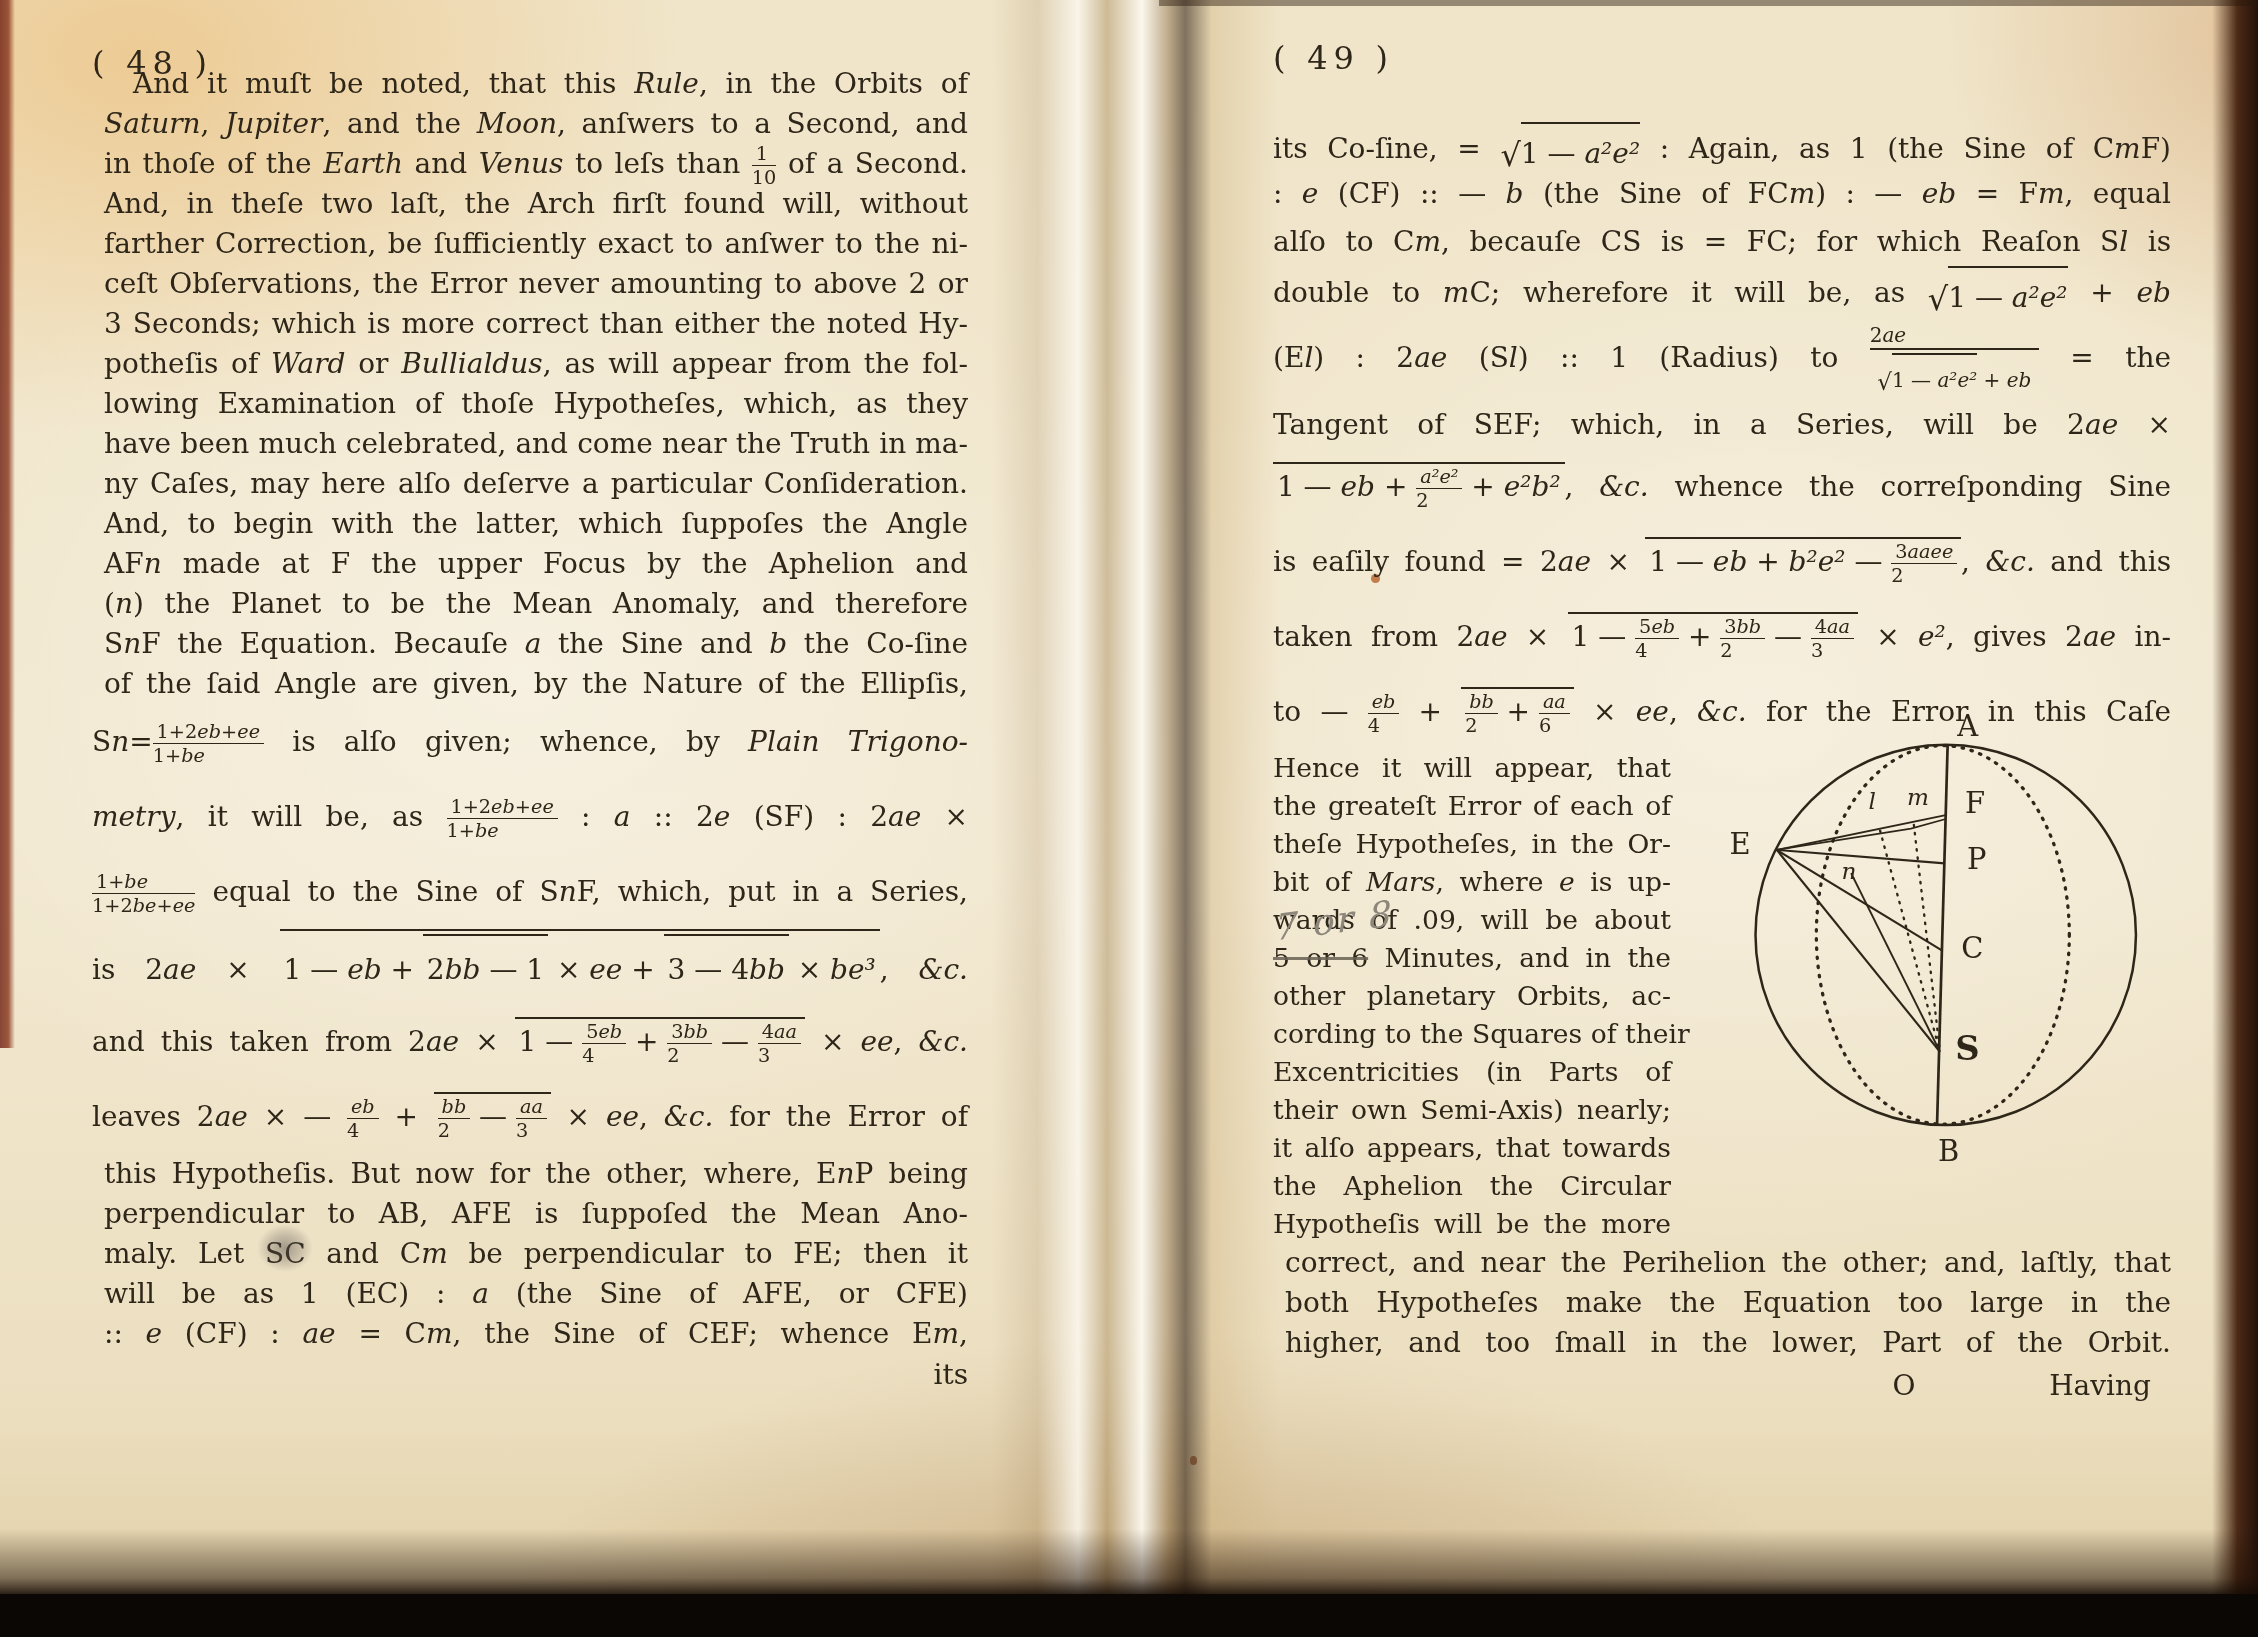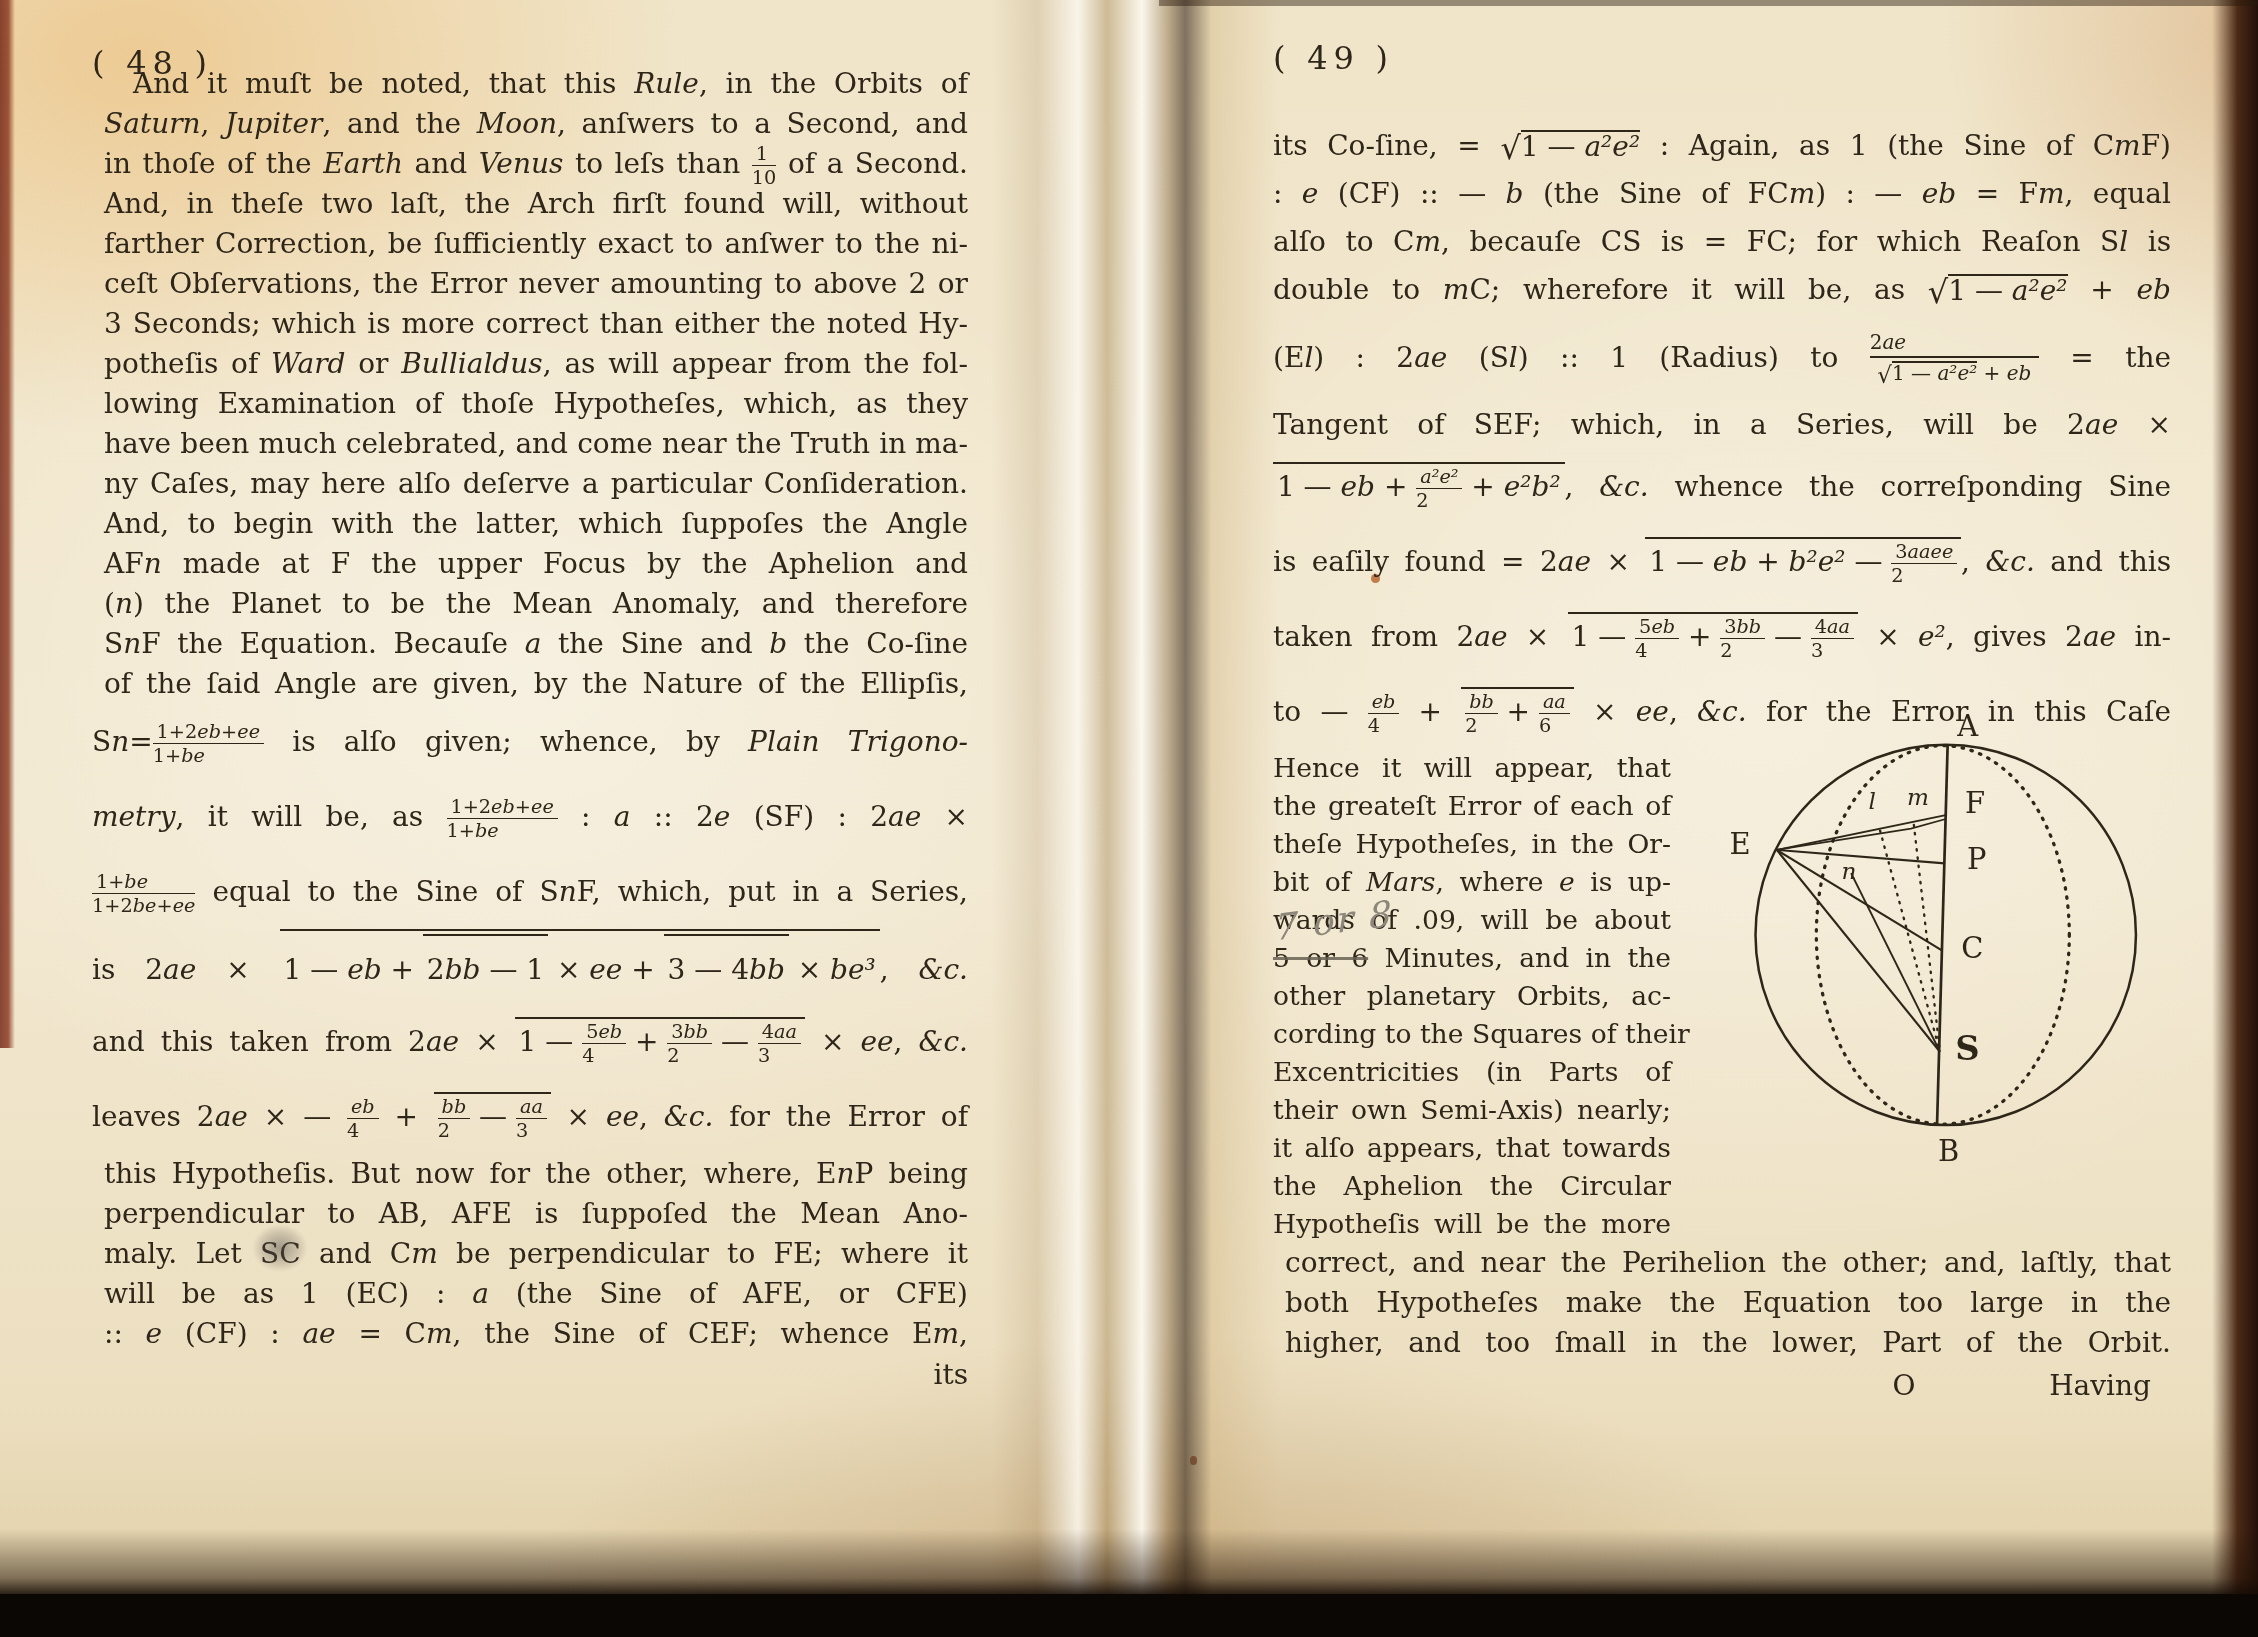--- a/index.html
+++ b/index.html
@@ -56,21 +56,21 @@
   .sig{position:absolute;left:69%;}
   .cw{position:absolute;right:20px;}
 
   .frac{display:inline-block;text-align:center;vertical-align:middle;font-size:19.3px;line-height:1;}
   .frac .nu{display:block;border-bottom:1.9px solid #2e2619;padding:0 3.9px 1.9px;}
   .frac .de{display:block;padding-top:1.9px;}
   .ovg{display:inline-block;border-top:2.5px solid #2e2619;padding:2.9px 3.9px 0;line-height:1.15;}
   .ovg .ovg{border-top-width:2.1px;padding-top:18px;}
   .sqr{display:inline-block;vertical-align:middle;}
   .rad{font-size:32px;vertical-align:-2.9px;}
-  .ovl{display:inline-block;border-top:2.5px solid #2e2619;padding-top:0;line-height:1.05;}
+  .ovl{display:inline-block;border-top:2.5px solid #2e2619;padding-top:15px;line-height:1.05;}
   .bigfrac{display:inline-block;text-align:center;vertical-align:middle;font-size:20px;line-height:1.1;}
   .bigfrac .bfn{display:block;padding-bottom:2.9px;}
   .bigfrac .bfd{display:block;border-top:2.5px solid #2e2619;padding:2.9px 7.7px 0;}
   .bigfrac .rad{font-size:23px;}
   .struck{text-decoration:line-through;text-decoration-thickness:3.4px;
     text-decoration-color:rgba(104,96,84,.85);}
   .blot{position:relative;}
   .blot::before{content:"";position:absolute;left:-7.7px;top:-13.5px;width:56px;height:48px;
     border-radius:50%;background:radial-gradient(closest-side,rgba(88,82,76,.5),rgba(88,82,76,.22) 62%,transparent);}
 
@@ -120,21 +120,21 @@
         <div class="line l-t"><span>S</span><span><span class="mi">n</span></span><span>F the Equation. Becauſe </span><span><span class="mi">a</span></span><span> the Sine and </span><span><span class="mi">b</span></span><span> the Co-ſine</span></div>
         <div class="line l-t"><span>of the ſaid Angle are given, by the Nature of the Ellipſis,</span></div>
         <div class="line l-f"><span>S</span><span><span class="mi">n</span></span><span>=</span><span class="frac"><span class="nu"><span><span>1+2</span><span class="mi">eb</span><span>+</span><span class="mi">ee</span></span></span><span class="de"><span><span>1+</span><span class="mi">be</span></span></span></span><span> is alſo given; whence, by </span><span class="it">Plain Trigono-</span></div>
         <div class="line l-f"><span class="it">metry</span><span>, it will be, as </span><span class="frac"><span class="nu"><span><span>1+2</span><span class="mi">eb</span><span>+</span><span class="mi">ee</span></span></span><span class="de"><span><span>1+</span><span class="mi">be</span></span></span></span><span> : </span><span><span class="mi">a</span></span><span> :: 2</span><span><span class="mi">e</span></span><span> (SF) : 2</span><span><span class="mi">ae</span></span><span> ×</span></div>
         <div class="line l-f"><span class="frac"><span class="nu"><span><span>1+</span><span class="mi">be</span></span></span><span class="de"><span><span>1+2</span><span class="mi">be</span><span>+</span><span class="mi">ee</span></span></span></span><span> equal to the Sine of S</span><span><span class="mi">n</span></span><span>F, which, put in a Series,</span></div>
         <div class="line l-f"><span>is 2</span><span><span class="mi">ae</span></span><span> × </span><span class="ovg"><span><span>1 — </span><span class="mi">eb</span><span> + </span></span><span class="ovg"><span><span>2</span><span class="mi">bb</span><span> — 1</span></span></span><span><span> × </span><span class="mi">ee</span><span> + </span></span><span class="ovg"><span><span>3 — 4</span><span class="mi">bb</span></span></span><span><span> × </span><span class="mi">be³</span></span></span><span>, </span><span class="it">&amp;c.</span></div>
         <div class="line l-f"><span>and this taken from 2</span><span><span class="mi">ae</span></span><span> × </span><span class="ovg"><span><span>1 — </span></span><span class="frac"><span class="nu"><span><span>5</span><span class="mi">eb</span></span></span><span class="de"><span><span>4</span></span></span></span><span><span> + </span></span><span class="frac"><span class="nu"><span><span>3</span><span class="mi">bb</span></span></span><span class="de"><span><span>2</span></span></span></span><span><span> — </span></span><span class="frac"><span class="nu"><span><span>4</span><span class="mi">aa</span></span></span><span class="de"><span><span>3</span></span></span></span></span><span><span> × </span><span class="mi">ee</span></span><span>, </span><span class="it">&amp;c.</span></div>
         <div class="line l-f"><span>leaves 2</span><span><span class="mi">ae</span></span><span> × — </span><span class="frac"><span class="nu"><span><span class="mi">eb</span></span></span><span class="de"><span><span>4</span></span></span></span><span> + </span><span class="ovg"><span class="frac"><span class="nu"><span><span class="mi">bb</span></span></span><span class="de"><span><span>2</span></span></span></span><span><span> — </span></span><span class="frac"><span class="nu"><span><span class="mi">aa</span></span></span><span class="de"><span><span>3</span></span></span></span></span><span><span> × </span><span class="mi">ee</span></span><span>, </span><span class="it">&amp;c.</span><span> for the Error of</span></div>
         <div class="line l-t"><span>this Hypotheſis. But now for the other, where, E</span><span><span class="mi">n</span></span><span>P being</span></div>
         <div class="line l-t"><span>perpendicular to AB, AFE is ſuppoſed the Mean Ano-</span></div>
-        <div class="line l-t"><span>maly. Let </span><span class="blot">SC</span><span> and C</span><span><span class="mi">m</span></span><span> be perpendicular to FE; where it</span></div>
+        <div class="line l-t"><span>maly. Let </span><span class="blot">SC</span><span> and C</span><span><span class="mi">m</span></span><span> be perpendicular to FE; then it</span></div>
         <div class="line l-t"><span>will be as 1 (EC) : </span><span><span class="mi">a</span></span><span> (the Sine of AFE, or CFE)</span></div>
         <div class="line l-t"><span>:: </span><span><span class="mi">e</span></span><span> (CF) : </span><span><span class="mi">ae</span></span><span> = C</span><span><span class="mi">m</span></span><span>, the Sine of CEF; whence E</span><span><span class="mi">m</span></span><span>,</span></div>
       </div>
     <div class="cwline"><span>its</span></div>
   </div>
 
   <div class="tblock" id="p49">
     <div id="p49top">
         <div class="line l-g"><span>its Co-ſine, = </span><span class="sqr"><span class="rad">√</span><span class="ovl"><span><span>1 — </span><span class="mi">a²e²</span></span></span></span><span> : Again, as 1 (the Sine of C</span><span><span class="mi">m</span></span><span>F)</span></div>
         <div class="line l-g"><span>: </span><span><span class="mi">e</span></span><span> (CF) :: — </span><span><span class="mi">b</span></span><span> (the Sine of FC</span><span><span class="mi">m</span></span><span>) : — </span><span><span class="mi">eb</span></span><span> = F</span><span><span class="mi">m</span></span><span>, equal</span></div>

